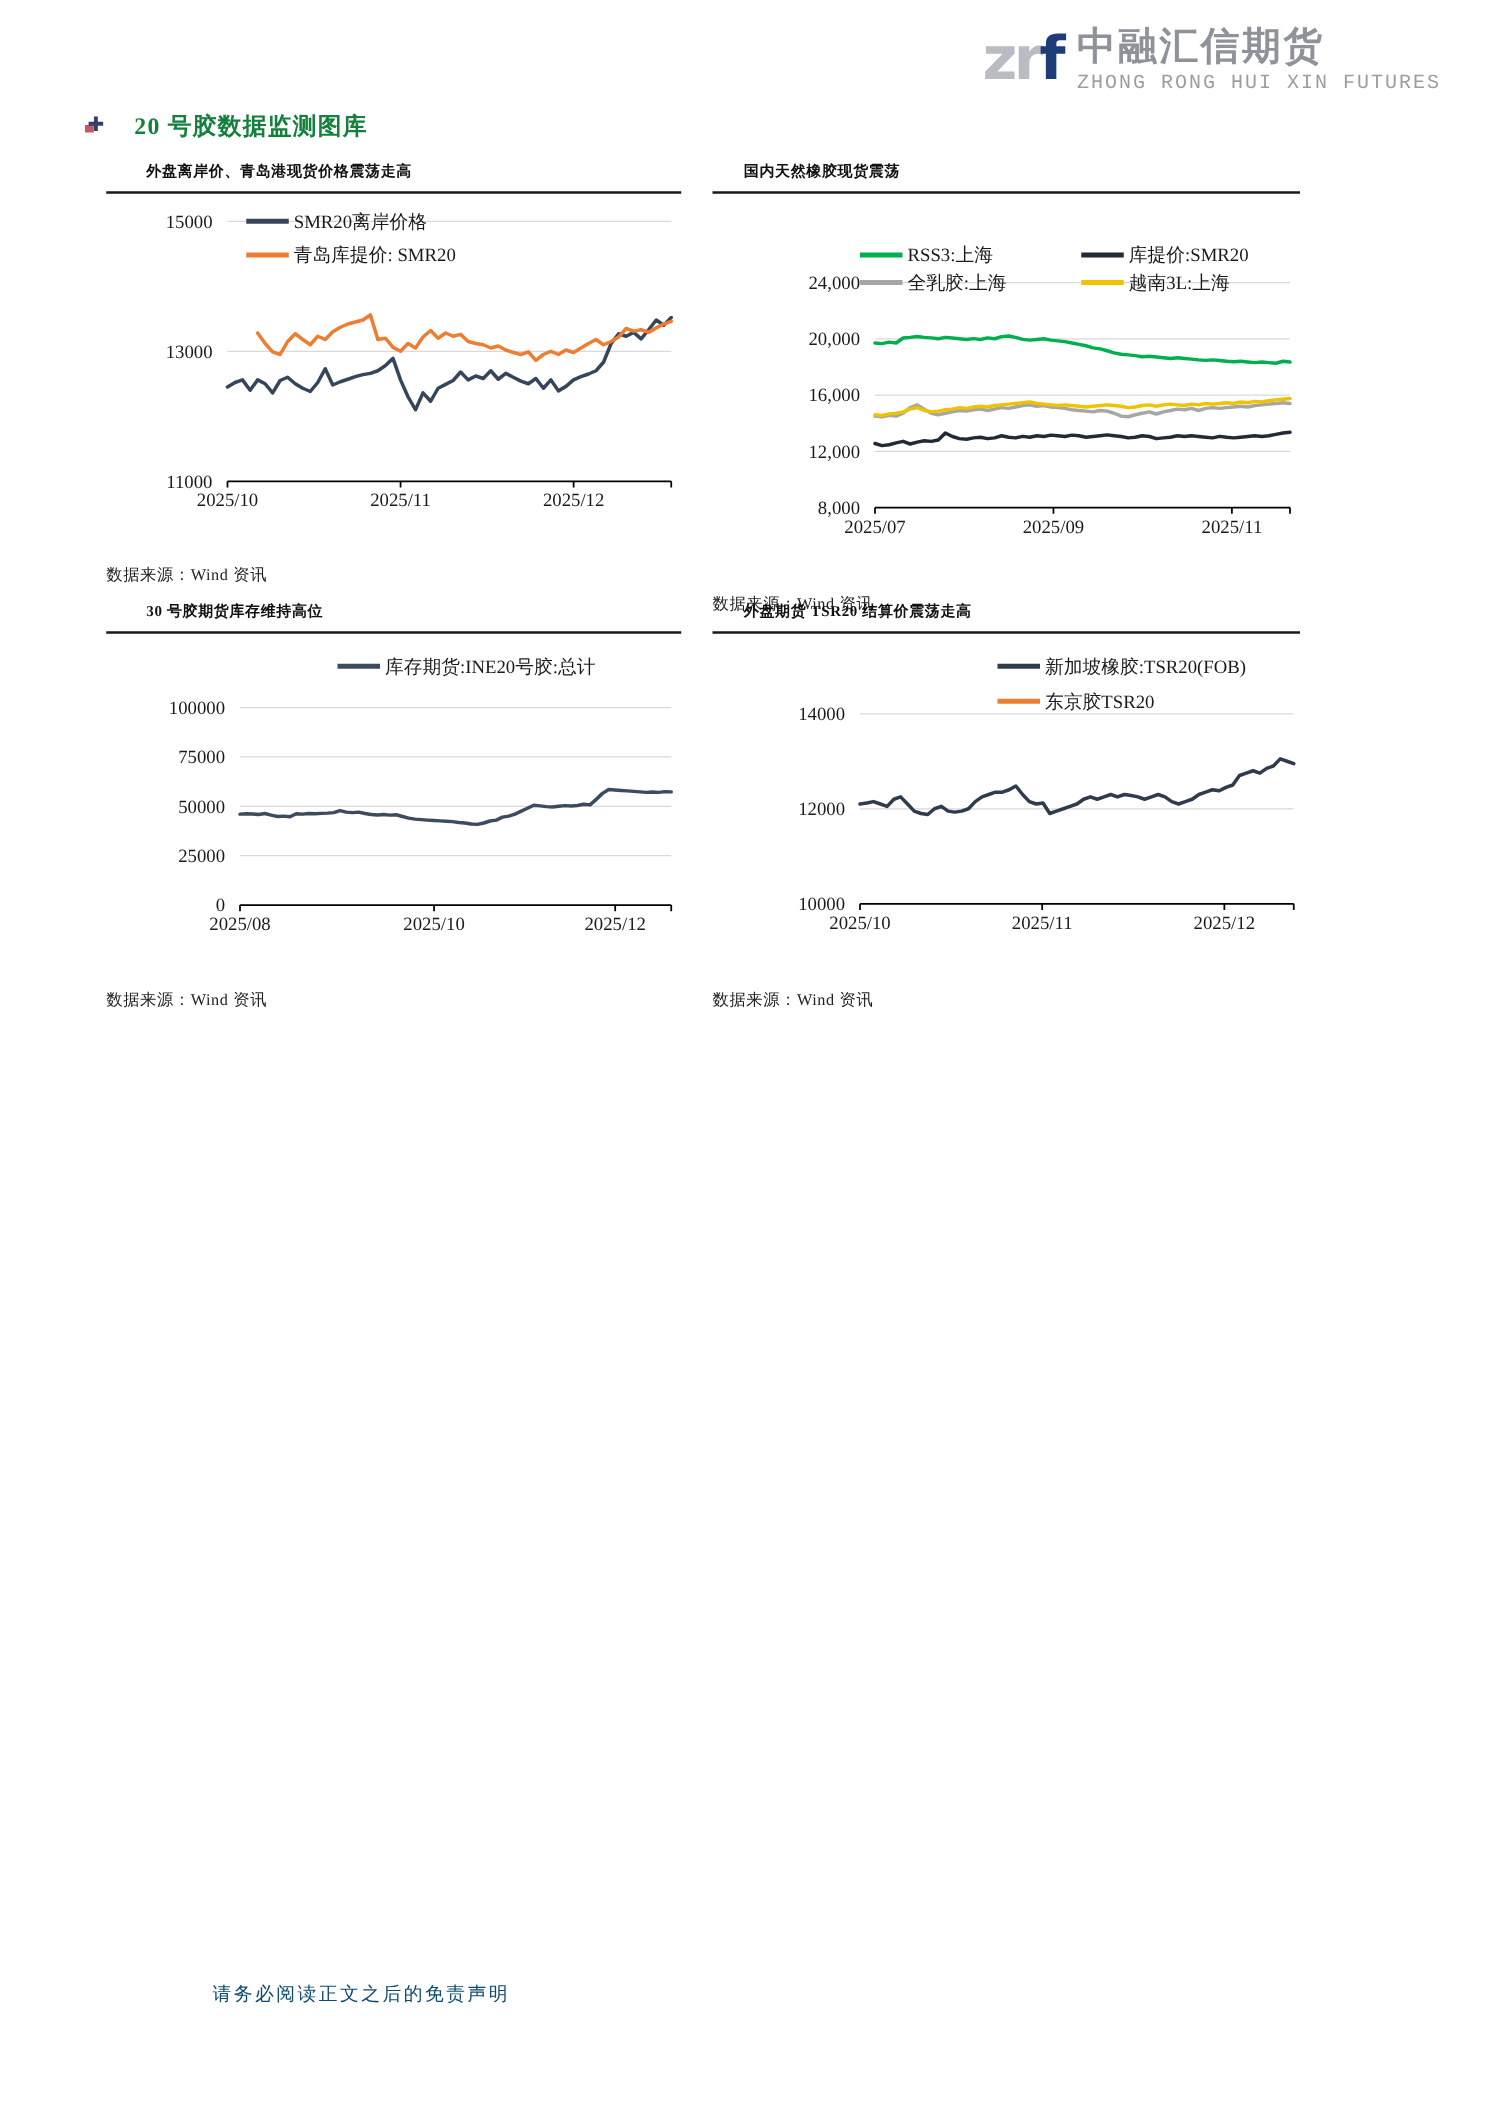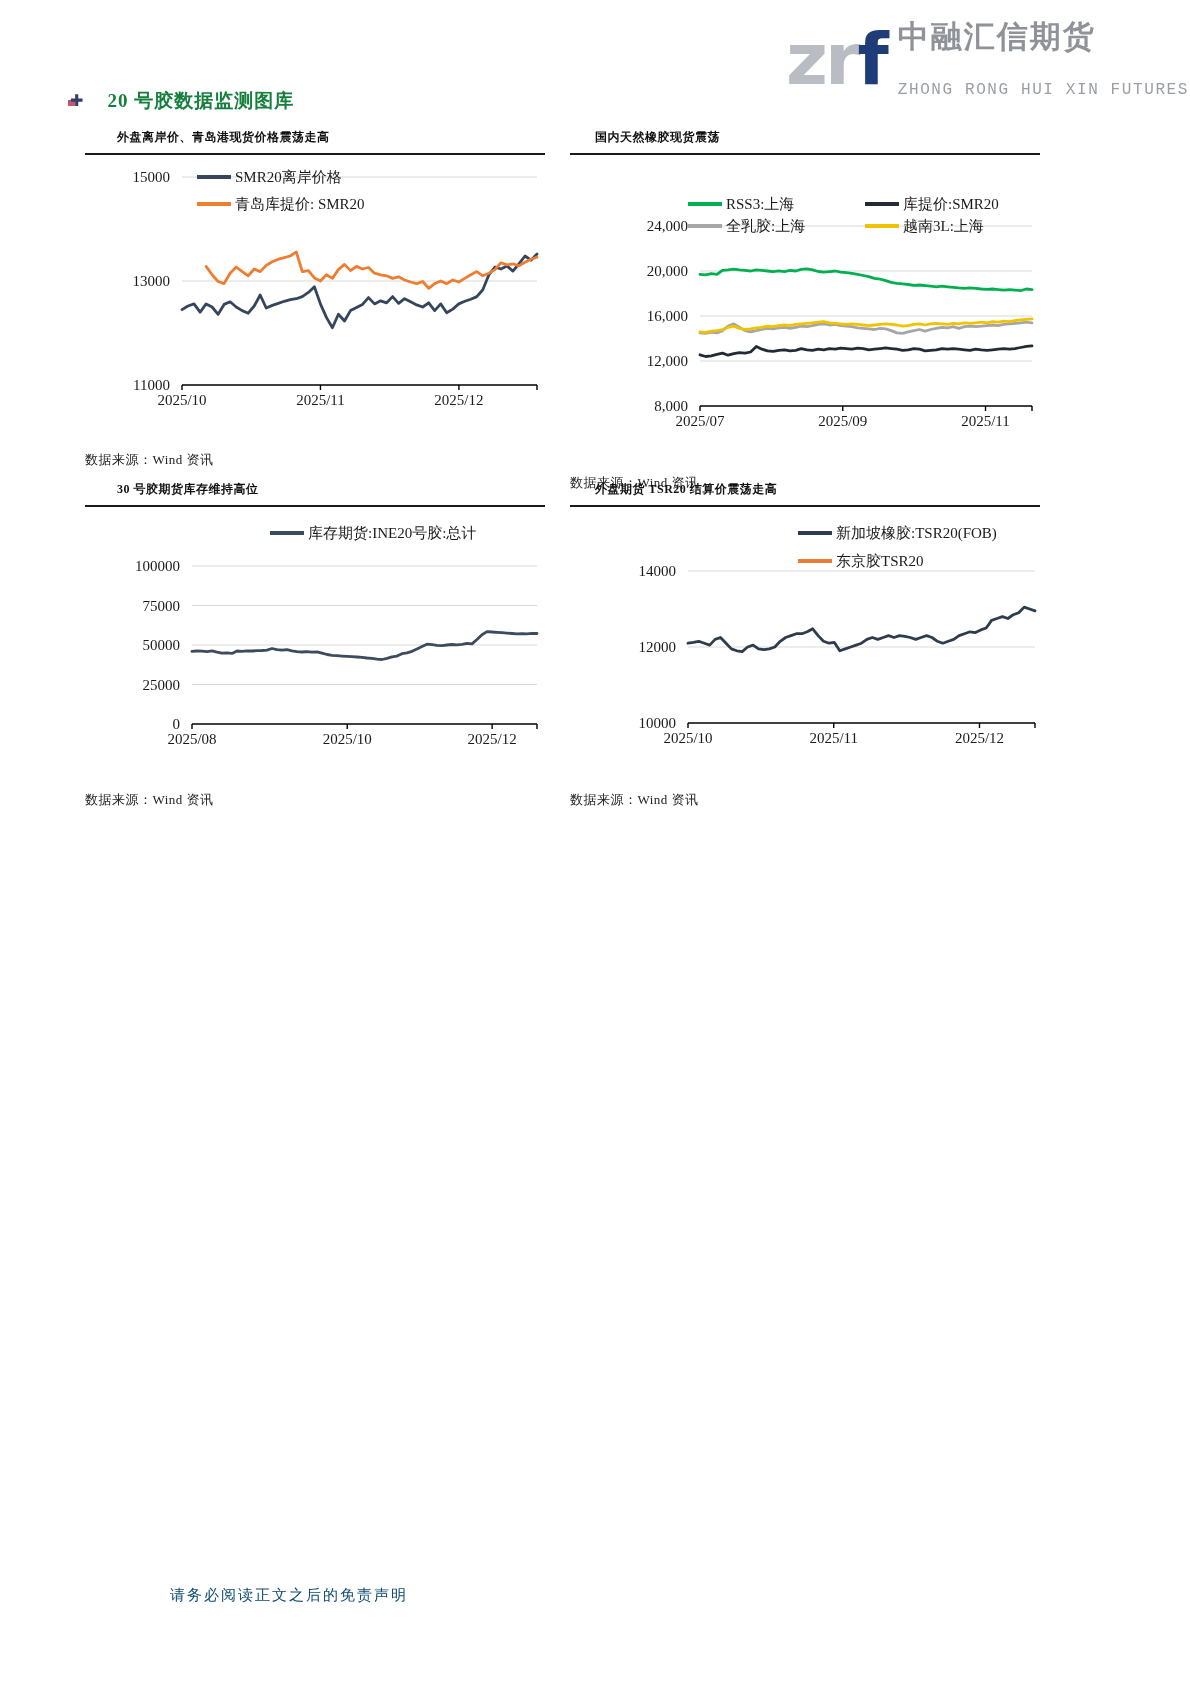--- a/index.html
+++ b/index.html
@@ -2,24 +2,24 @@
 <html><head>
 <meta charset="utf-8">
 <style>
   html,body{margin:0;padding:0;background:#fff;}
   .page{position:relative;width:1190px;height:1683px;background:#fff;overflow:hidden;
         font-family:"Liberation Serif","DejaVu Serif",serif;color:#111;}
 
   
   .logo{position:absolute;left:786px;top:20px;display:flex;align-items:center;gap:12px;}
   .logo-mark{font-family:"DejaVu Sans","Liberation Sans",sans-serif;font-weight:bold;
-             font-size:72px;line-height:0.9;letter-spacing:-3px;}
+             font-size:48px;line-height:0.9;letter-spacing:-3px;}
   .logo-mark .zr{color:#b9bcc2;}
   .logo-mark .f{color:#1e3c78;}
-  .logo-text{display:flex;flex-direction:column;justify-content:center;gap:24px;}
+  .logo-text{display:flex;flex-direction:column;justify-content:center;}
   .logo-cn{color:#8f9399;font-size:31px;font-weight:bold;letter-spacing:2px;line-height:1.1;
            font-family:"Liberation Sans","DejaVu Sans",sans-serif;}
   .logo-en{color:#9a9ea4;font-size:16px;letter-spacing:1.6px;margin-top:3px;
            font-family:Liberation Mono, monospace;}
 
   
   .section-head{position:absolute;left:70px;top:88px;display:flex;align-items:center;gap:24px;}
   .bullet{position:relative;font-size:16px;color:#323f6d;line-height:1;z-index:1;}
   .bullet::before{content:"";position:absolute;left:-2px;top:7px;width:7px;height:6px;
                   background:#c8566b;z-index:-1;}

